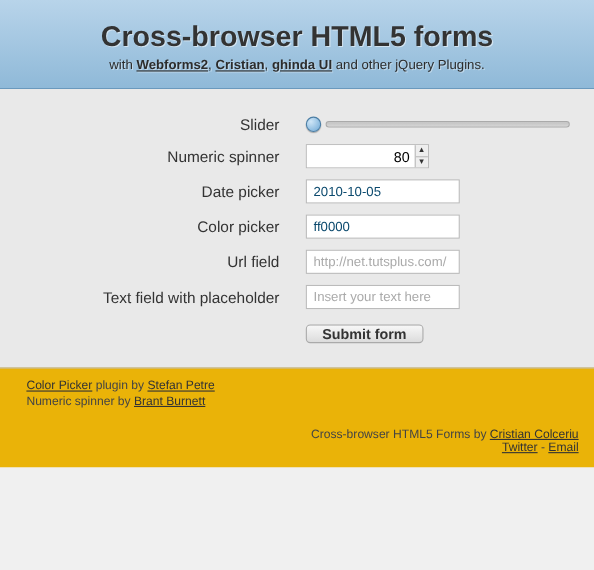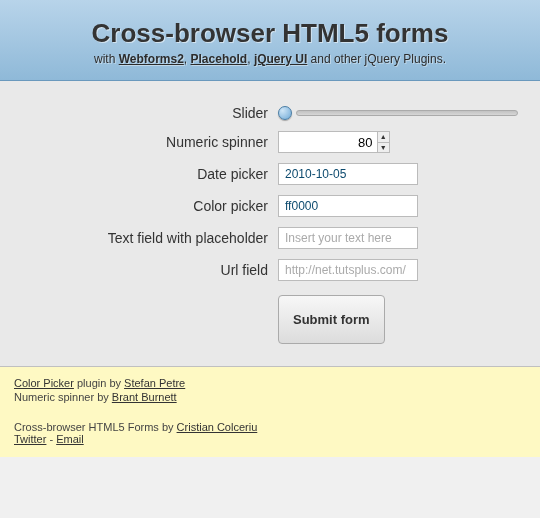--- a/index.html
+++ b/index.html
@@ -39,21 +39,21 @@
     padding: 24px 20px 22px 20px;
   }
   .form-row {
     display: flex;
     align-items: center;
     margin-bottom: 10px;
   }
   .form-label {
     width: 258px;
     text-align: right;
-    padding-right: 10px;
+    padding-right: 24px;
     font-size: 14px;
     color: #333;
   }
   .field-wrap {
     display: flex;
     align-items: center;
   }
   
   .slider {
     display: flex;
@@ -122,51 +122,51 @@
     outline: none;
   }
   .tinput::placeholder { color: #aaa; }
   
   .submit-row {
     display:flex;
     margin-top: 14px;
   }
   .submit-row .spacer { width: 258px; }
   .submit-btn {
-    padding: 16px 14px;
+    padding: 0 14px;
     font-size: 13px;
     font-weight: bold;
     color: #333;
     background: linear-gradient(#f7f7f7,#dcdcdc);
     border: 1px solid #aaa;
     border-radius: 4px;
     cursor: pointer;
   }
   
   .footer {
-    background: #fef9c3;
+    background: #eab308;
     border-top: 1px solid #c0c0c0;
-    padding: 10px 14px 12px 14px;
+    padding: 10px 14px 12px 24px;
     font-size: 11px;
     color: #444;
   }
   .footer .credit-line { margin-bottom: 2px; }
   .footer a, .footer .flink { text-decoration: underline; color: #333; cursor:pointer; }
   .footer-bottom {
-    text-align: left;
+    text-align: right;
     margin-top: 18px;
   }
 </style>
 </head>
 <body>
 
 <div class="header">
   <h1>Cross-browser HTML5 forms</h1>
   <div class="subtitle">
-    <span>with </span><span class="link">Webforms2</span><span>, </span><span class="link">Placehold</span><span>, </span><span class="link">jQuery UI</span><span> and other jQuery Plugins.</span>
+    <span>with </span><span class="link">Webforms2</span><span>, </span><span class="link">Cristian</span><span>, </span><span class="link">ghinda UI</span><span> and other jQuery Plugins.</span>
   </div>
 </div>
 
 <div class="main">
 
   <div class="form-row">
     <div class="form-label">Slider</div>
     <div class="field-wrap">
       <div class="slider">
         <div class="slider-handle"></div>
@@ -196,30 +196,30 @@
   </div>
 
   <div class="form-row">
     <div class="form-label">Color picker</div>
     <div class="field-wrap">
       <input class="tinput" type="text" value="ff0000" style="">
     </div>
   </div>
 
   <div class="form-row">
+    <div class="form-label">Url field</div>
+    <div class="field-wrap">
+      <input class="tinput" type="text" placeholder="http://net.tutsplus.com/" style="">
+    </div>
+  </div>
+
+  <div class="form-row">
     <div class="form-label">Text field with placeholder</div>
     <div class="field-wrap">
       <input class="tinput" type="text" placeholder="Insert your text here" style="">
-    </div>
-  </div>
-
-  <div class="form-row">
-    <div class="form-label">Url field</div>
-    <div class="field-wrap">
-      <input class="tinput" type="text" placeholder="http://net.tutsplus.com/" style="">
     </div>
   </div>
 
 
   <div class="submit-row">
     <div class="spacer"></div>
     <button class="submit-btn">Submit form</button>
   </div>
 
 </div>

